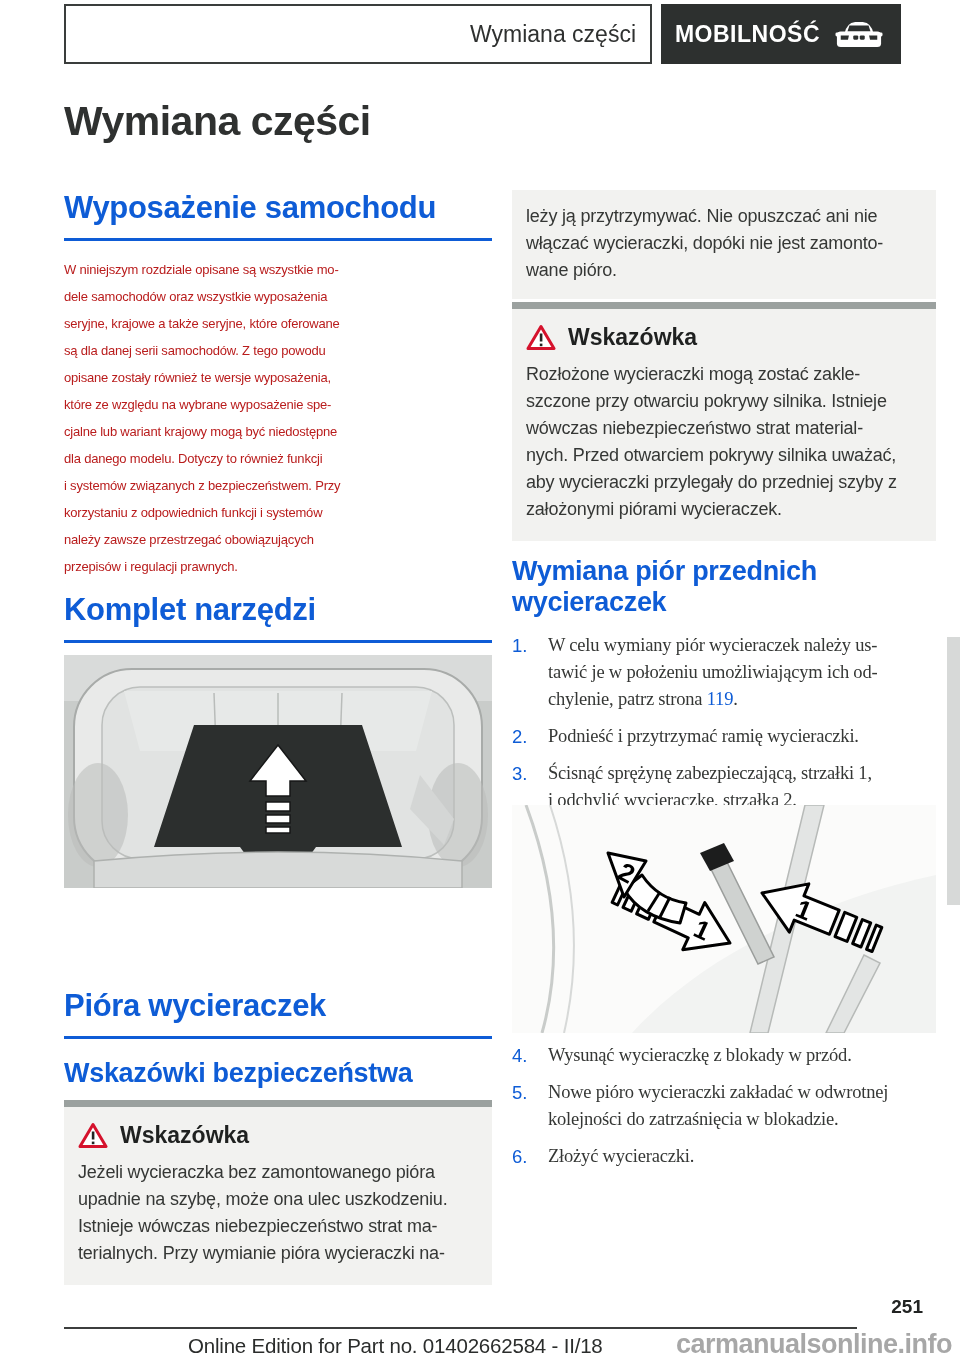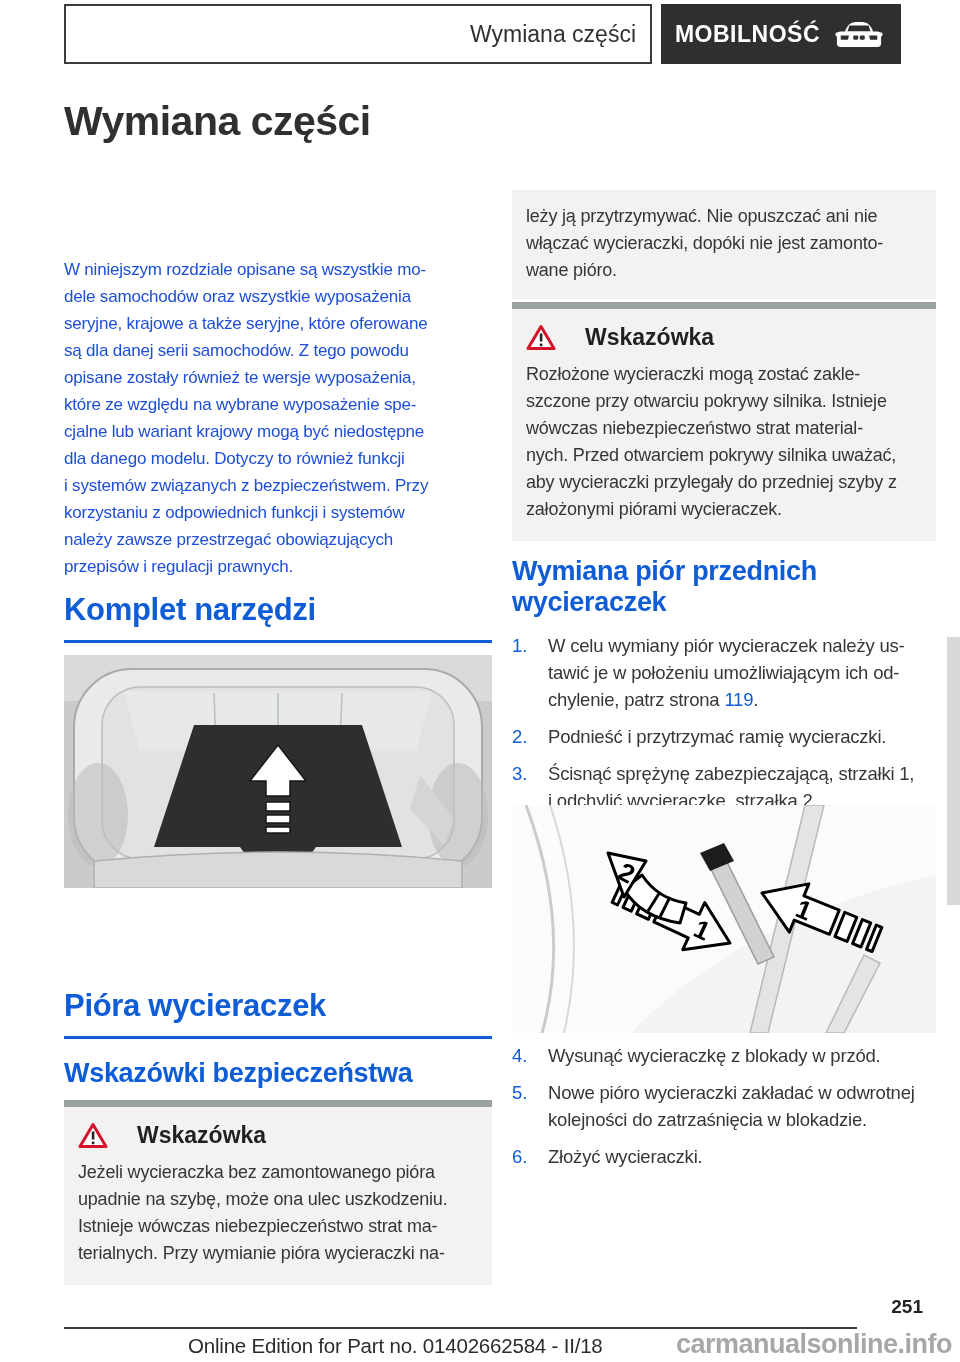--- a/index.html
+++ b/index.html
@@ -13,37 +13,37 @@
   .tab-box{position:absolute;left:661px;top:4px;width:240px;height:60px;background:#2d302f;
     display:flex;align-items:center;justify-content:flex-end;gap:15px;padding-right:18px;
     box-sizing:border-box;color:#ffffff;font-weight:bold;font-size:23px;letter-spacing:.5px;}
 
   .h1{position:absolute;left:64px;top:98px;font-size:41px;font-weight:bold;color:#2f3130;letter-spacing:-.5px;}
 
   .h2{position:absolute;left:64px;width:428px;font-size:31px;font-weight:bold;color:#0e5cd6;
     border-bottom:3px solid #0e5cd6;padding-bottom:12px;letter-spacing:-.3px;}
   .h3{position:absolute;font-size:27px;font-weight:bold;color:#0e5cd6;letter-spacing:-.3px;line-height:31px;white-space:pre;}
 
-  .body-text{font-size:17px;line-height:27px;letter-spacing:-.2px;color:#1d4ed8;white-space:pre;}
+  .body-text{font-size:13px;line-height:27px;letter-spacing:-.2px;color:#b91c1c;white-space:pre;}
   .abs{position:absolute;}
 
   
   .note{position:absolute;width:428px;}
   .note .bar{height:7px;background:#9ba19f;}
   .note .inner{background:#f2f2f0;padding:15px 14px 18px 14px;}
-  .note-title-row{display:flex;align-items:center;gap:29px;margin-bottom:10px;}
+  .note-title-row{display:flex;align-items:center;gap:12px;margin-bottom:10px;}
   .note-title{font-size:23px;font-weight:bold;color:#1f2120;}
   .note-text{font-size:18px;line-height:27px;letter-spacing:-.2px;color:#353735;white-space:pre;}
   .note-cont{position:absolute;background:#f2f2f0;padding:13px 14px 15px 14px;box-sizing:border-box;}
 
   
   .steps{position:absolute;display:flex;flex-direction:column;gap:10px;}
   .step{display:flex;}
   .step .num{width:36px;flex:none;color:#0e5cd6;font-size:18.5px;line-height:27px;}
-  .step .txt{flex:1;font-size:18.5px;line-height:27px;letter-spacing:-.2px;color:#353735;white-space:pre;}
+  .step .txt{flex:1;font-size:18.5px;line-height:27px;letter-spacing:-.2px;color:#353735;white-space:pre;font-family:Liberation Serif, serif;}
   .page-link{color:#0e5cd6;text-decoration:none;cursor:pointer;}
 
   figure{margin:0;}
   .figure{position:absolute;}
 
   
   .page-num{position:absolute;right:37px;top:1296px;font-size:19px;font-weight:bold;color:#222423;}
   .foot-rule{position:absolute;left:64px;top:1327px;width:793px;height:2px;background:#3c3e3d;}
   .edition{position:absolute;left:188px;top:1334px;font-size:20.5px;color:#2b2d2c;letter-spacing:-.2px;}
   .watermark{position:absolute;left:676px;top:1329px;font-size:27px;color:#a7a7a7;letter-spacing:-.5px;font-weight:bold;}
@@ -67,20 +67,21 @@
       <rect x="44.5" y="14" width="5" height="4" rx="1.5" fill="#ffffff"></rect>
       <rect x="19" y="17" width="5.2" height="4.4" rx="1.2" fill="#2d302f"></rect>
       <rect x="25.8" y="17" width="5.2" height="4.4" rx="1.2" fill="#2d302f"></rect>
       <polygon points="6,17 14.5,17 13.5,21.4 6,21.4" fill="#2d302f"></polygon>
       <polygon points="35.5,17 44,17 44,21.4 36.5,21.4" fill="#2d302f"></polygon>
     </svg>
   </div>
 
   <div class="h1">Wymiana części</div>
 
+  <div class="h2" style="top:190px;">Wyposażenie samochodu</div>
   <div class="body-text abs" style="left:64px;top:256px;">W niniejszym rozdziale opisane są wszystkie mo-
 dele samochodów oraz wszystkie wyposażenia
 seryjne, krajowe a także seryjne, które oferowane
 są dla danej serii samochodów. Z tego powodu
 opisane zostały również te wersje wyposażenia,
 które ze względu na wybrane wyposażenie spe-
 cjalne lub wariant krajowy mogą być niedostępne
 dla danego modelu. Dotyczy to również funkcji
 i systemów związanych z bezpieczeństwem. Przy
 korzystaniu z odpowiednich funkcji i systemów

